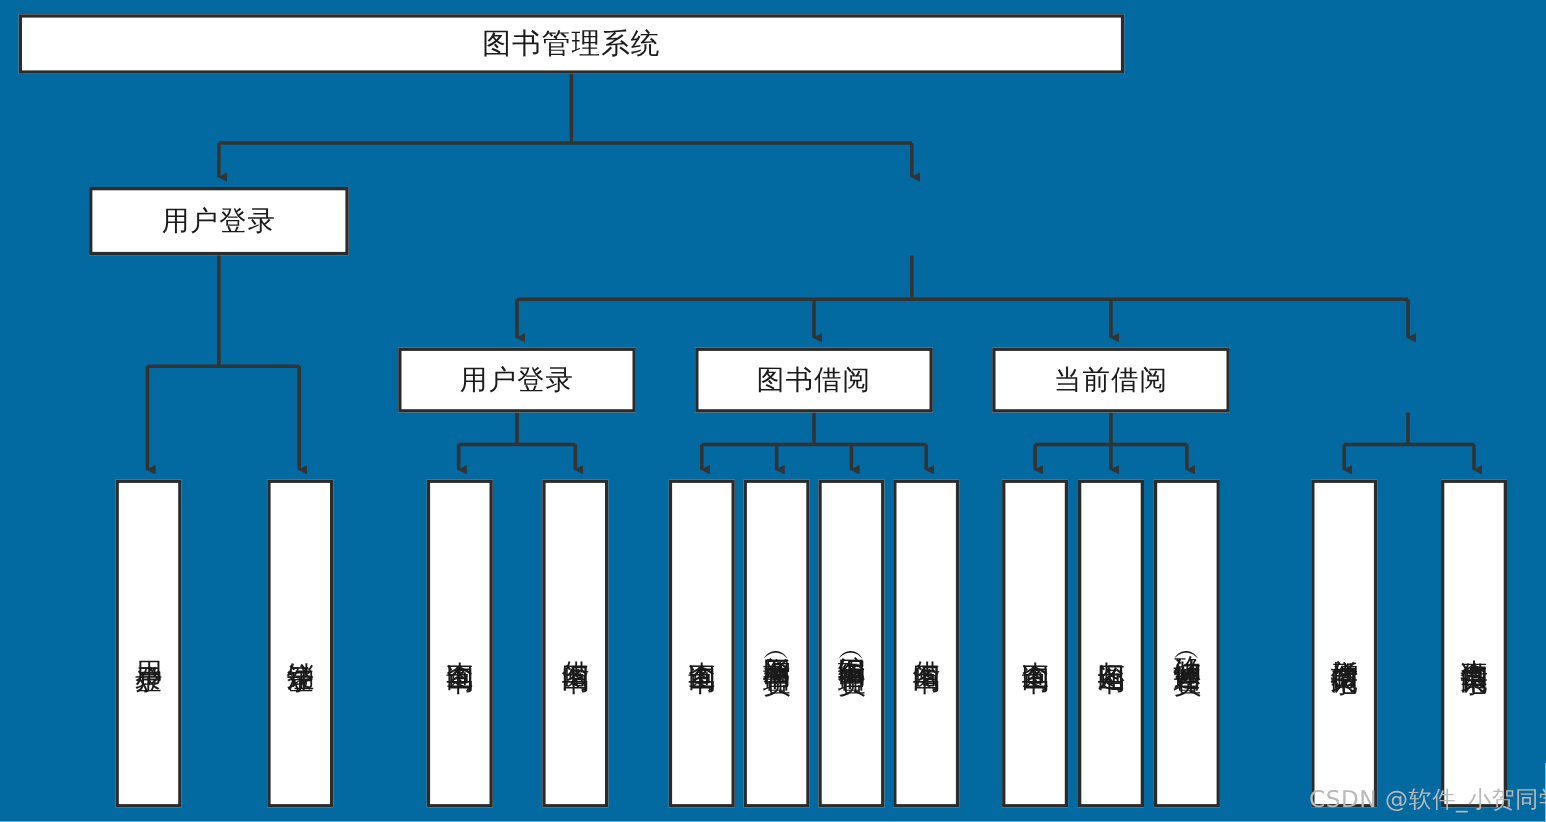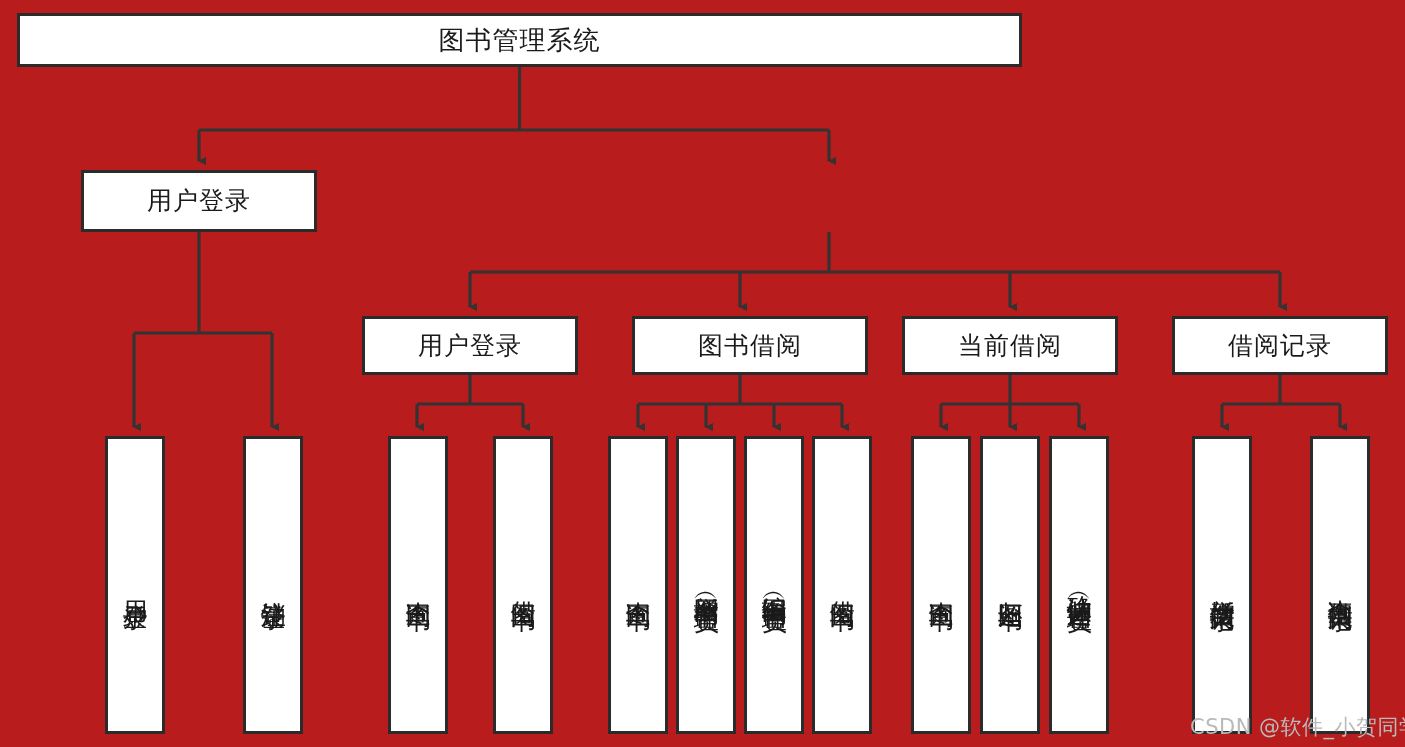--- a/index.html
+++ b/index.html
@@ -7,21 +7,21 @@
     padding: 0;
     background: #ffffff;
   }
   body {
     font-family: "DejaVu Sans", "Liberation Sans", sans-serif;
   }
   #canvas {
     position: relative;
     width: 1405px;
     height: 747px;
-    background: #b91c1c;
+    background: #0369a1;
     overflow: hidden;
   }
   .node {
     position: absolute;
     box-sizing: border-box;
     border: 3px solid #2b2b2b;
     background: #ffffff;
     display: flex;
     align-items: center;
     justify-content: center;
@@ -124,28 +124,25 @@
     <span>图书管理系统</span>
   </div>
 
   <div class="node horizontal" style="left:81px; top:170px; width:236px; height:62px;">
     <span>用户登录</span>
   </div>
 
   <div class="node horizontal" style="left:362px; top:316px; width:216px; height:59px;">
     <span>用户登录</span>
   </div>
-  <div class="node horizontal" style="left:632px; top:316px; width:236px; height:59px;">
+  <div class="node horizontal" style="left:632px; top:316px; width:216px; height:59px;">
     <span>图书借阅</span>
   </div>
   <div class="node horizontal" style="left:902px; top:316px; width:216px; height:59px;">
     <span>当前借阅</span>
-  </div>
-  <div class="node horizontal" style="left:1172px; top:316px; width:216px; height:59px;">
-    <span>借阅记录</span>
   </div>
 
   <div class="node vertical" style="left:105px; top:436px; width:60px; height:298px;">
     <span>用户登录</span>
   </div>
   <div class="node vertical" style="left:243px; top:436px; width:60px; height:298px;">
     <span>注销登录</span>
   </div>
 
   <div class="node vertical" style="left:388px; top:436px; width:60px; height:298px;">

